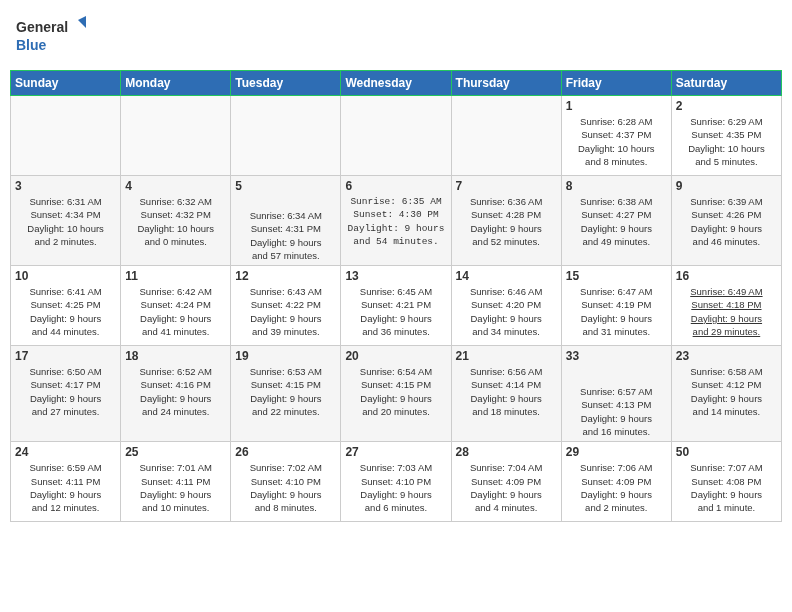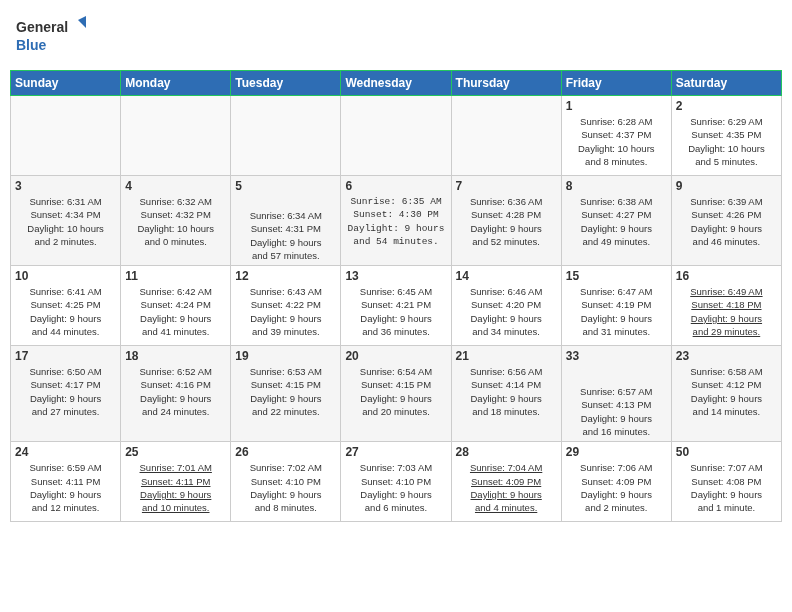--- a/index.html
+++ b/index.html
@@ -284,42 +284,42 @@
       <tr>
         <td>
           <span class="day-num">24</span>
           <div class="day-info" style="white-space: pre-line;">Sunrise: 6:59 AM
 Sunset: 4:11 PM
 Daylight: 9 hours
 and 12 minutes.</div>
         </td>
         <td>
           <span class="day-num">25</span>
-          <div class="day-info" style="white-space: pre-line; text-decoration: underline;">Sunrise: 7:01 AM
+          <div class="day-info" style="white-space: pre-line;">Sunrise: 7:01 AM
 Sunset: 4:11 PM
 Daylight: 9 hours
 and 10 minutes.</div>
         </td>
         <td>
           <span class="day-num">26</span>
           <div class="day-info" style="white-space: pre-line;">Sunrise: 7:02 AM
 Sunset: 4:10 PM
 Daylight: 9 hours
 and 8 minutes.</div>
         </td>
         <td>
           <span class="day-num">27</span>
           <div class="day-info" style="white-space: pre-line;">Sunrise: 7:03 AM
 Sunset: 4:10 PM
 Daylight: 9 hours
 and 6 minutes.</div>
         </td>
         <td>
           <span class="day-num">28</span>
-          <div class="day-info" style="white-space: pre-line; text-decoration: underline;">Sunrise: 7:04 AM
+          <div class="day-info" style="white-space: pre-line;">Sunrise: 7:04 AM
 Sunset: 4:09 PM
 Daylight: 9 hours
 and 4 minutes.</div>
         </td>
         <td>
           <span class="day-num">29</span>
           <div class="day-info" style="white-space: pre-line;">Sunrise: 7:06 AM
 Sunset: 4:09 PM
 Daylight: 9 hours
 and 2 minutes.</div>

